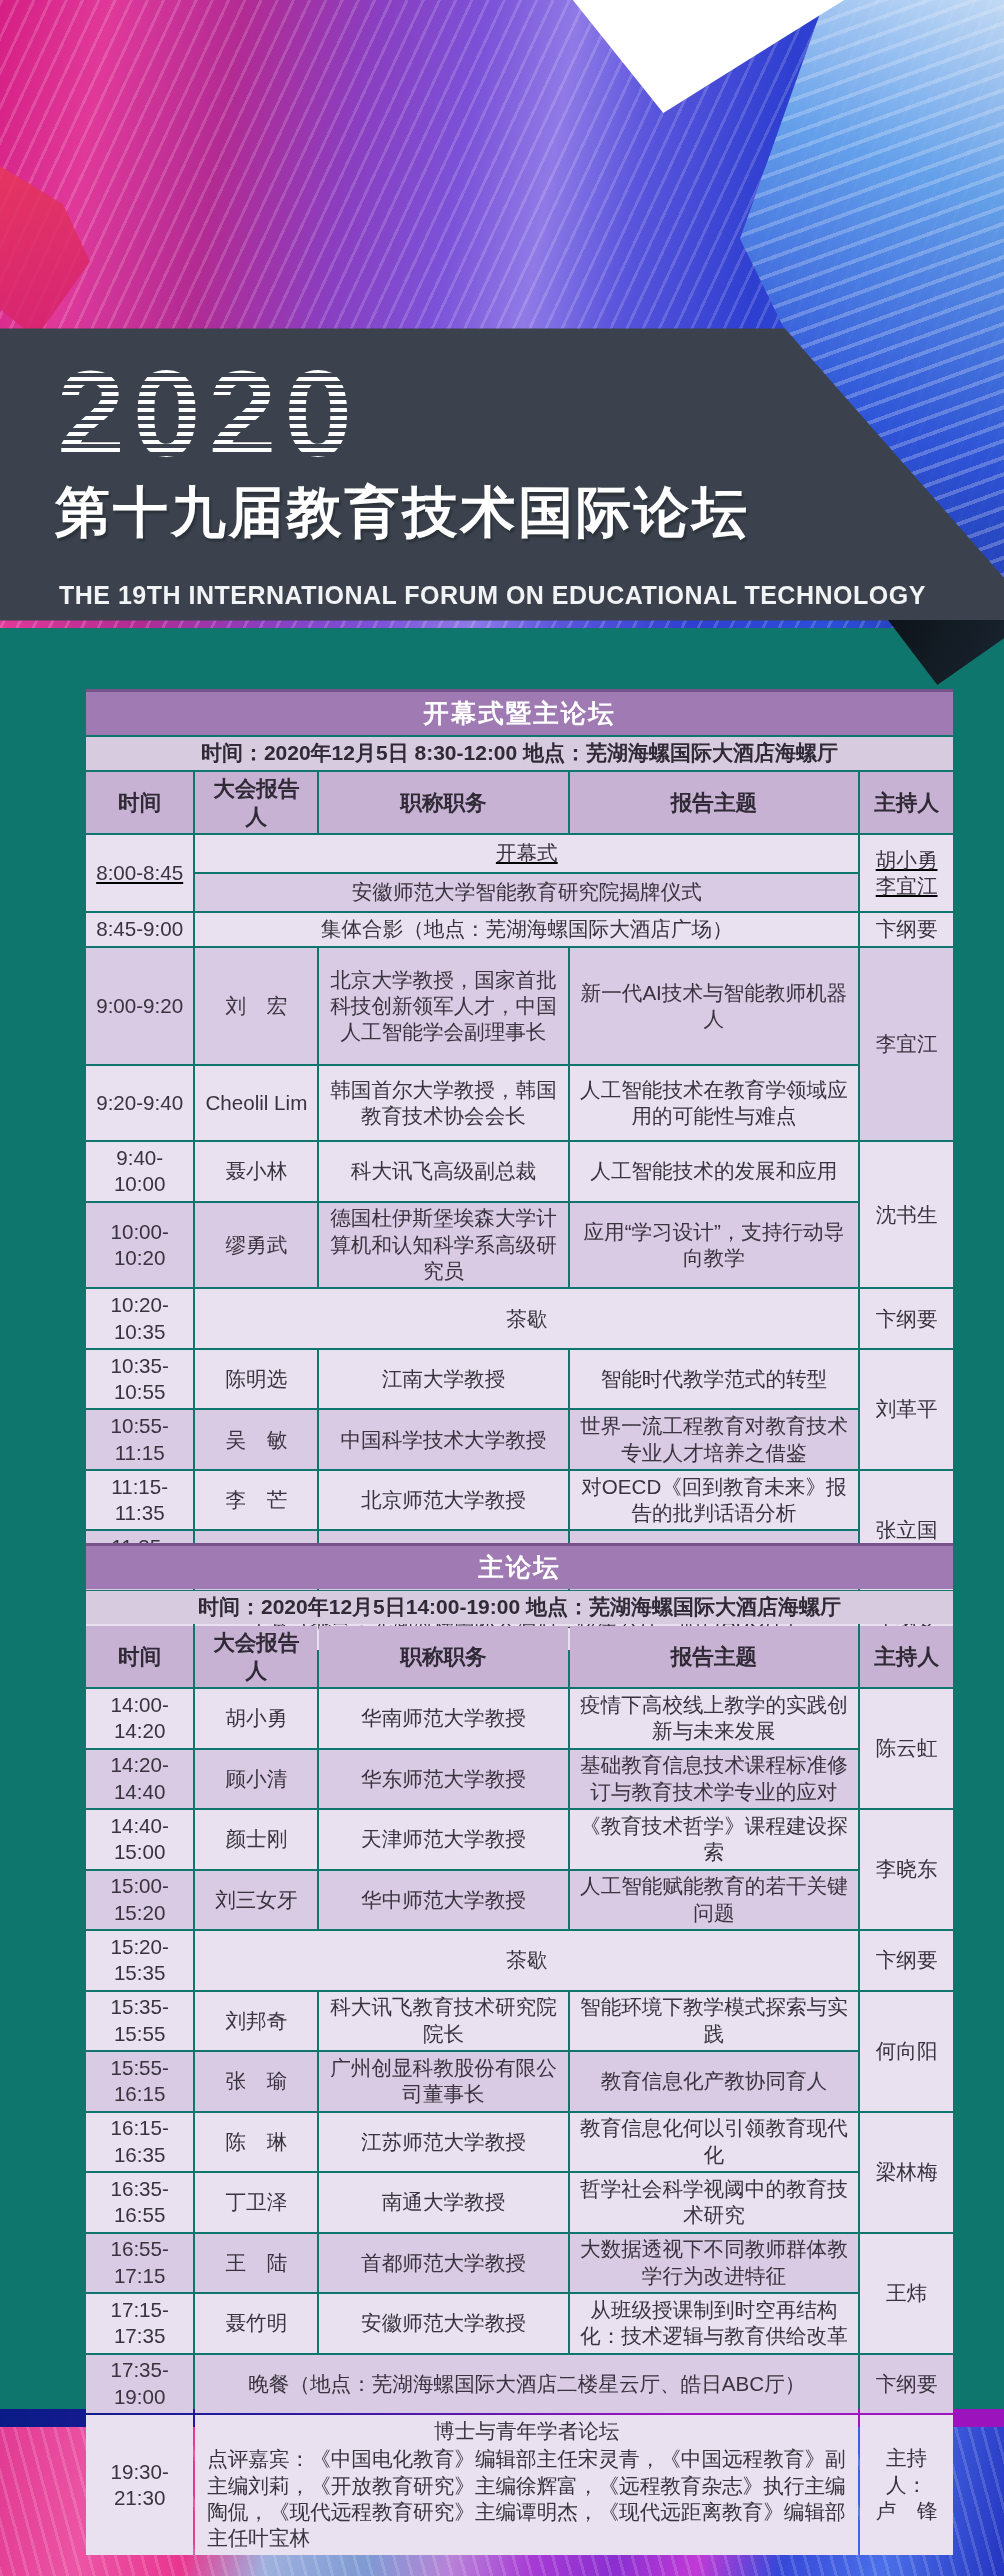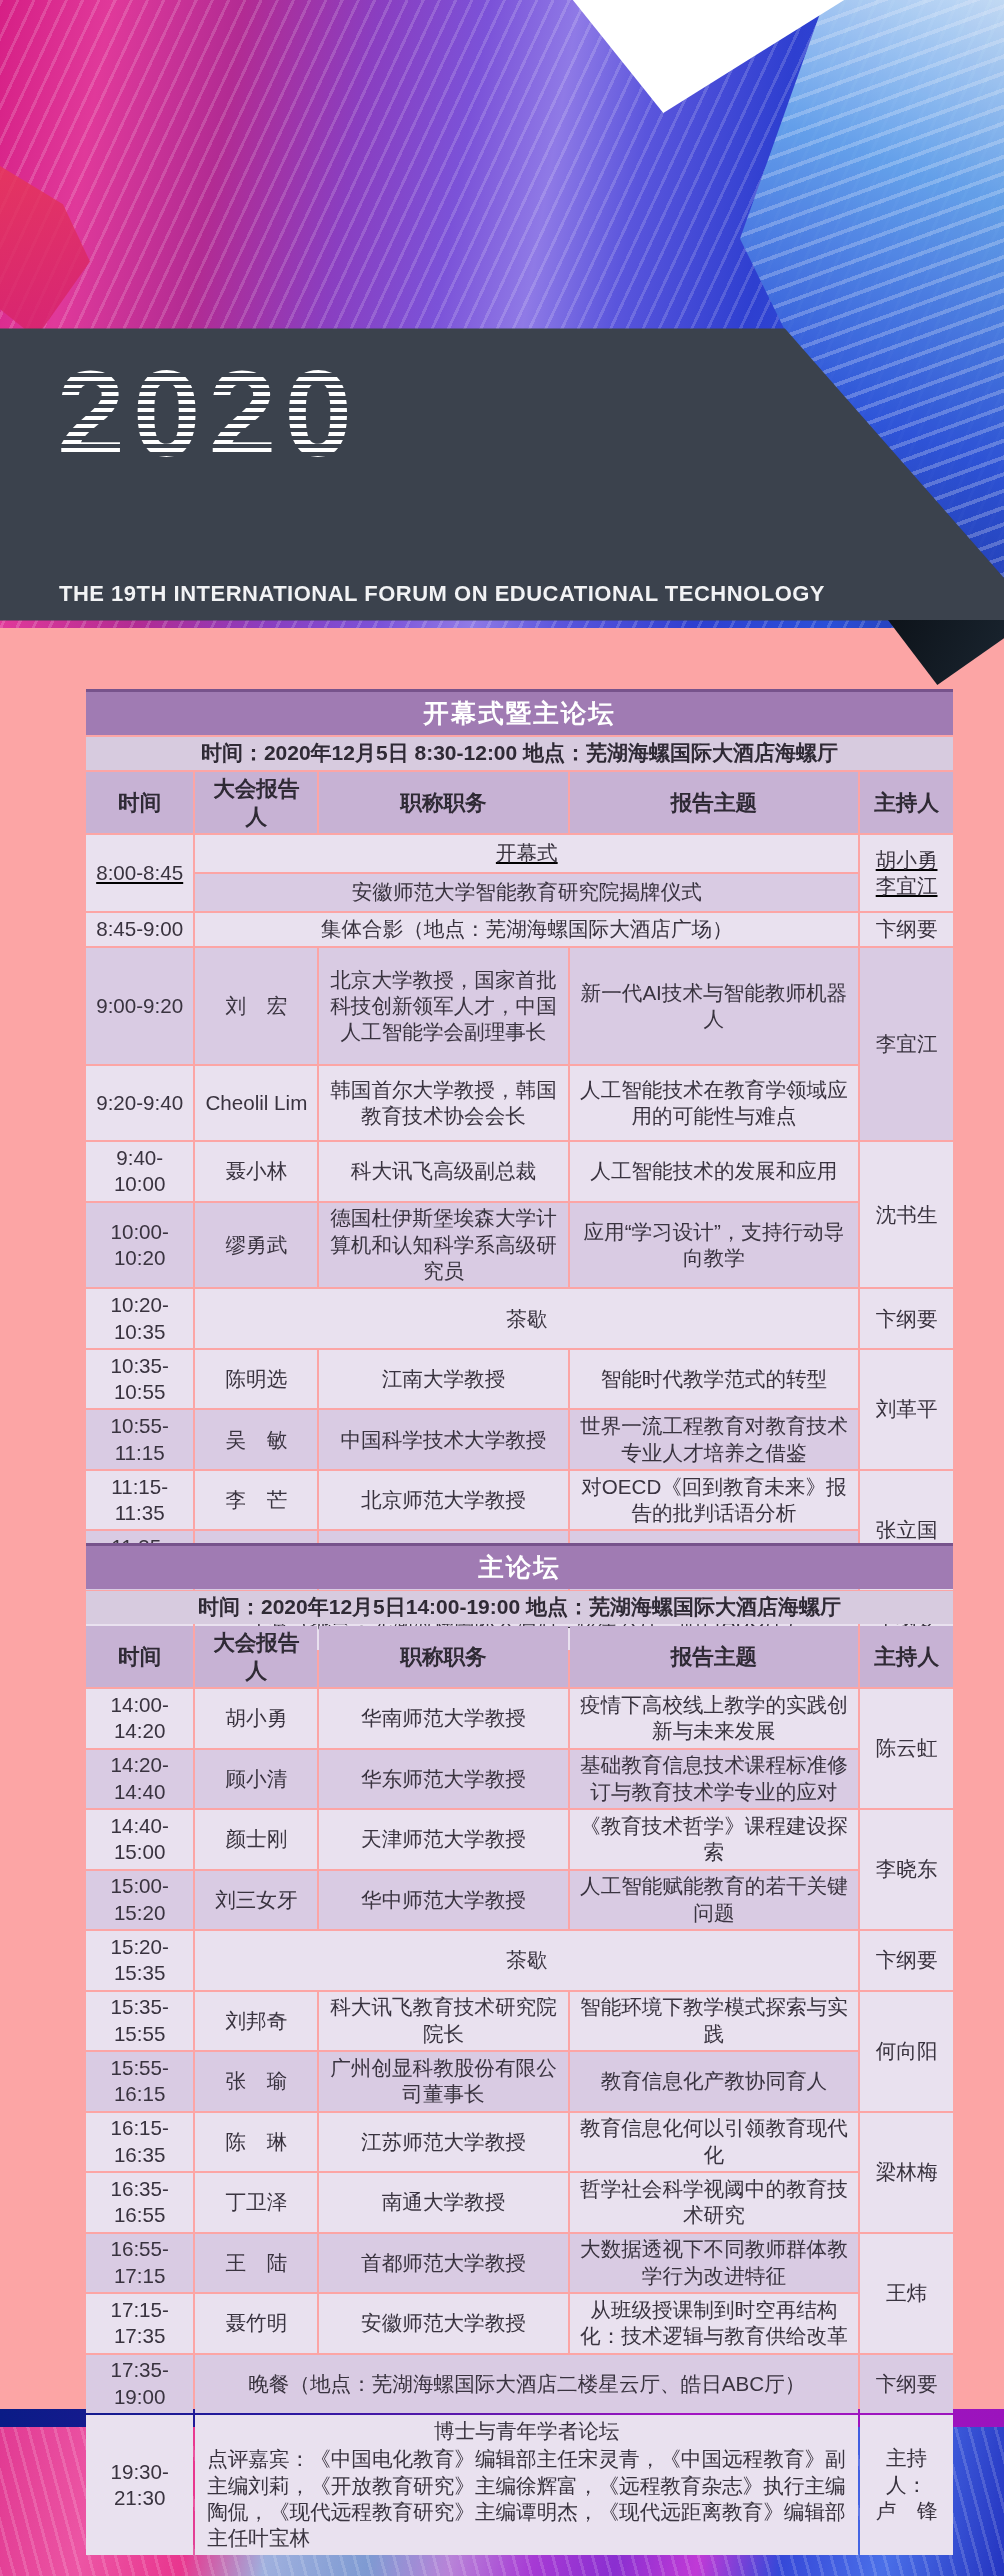--- a/index.html
+++ b/index.html
@@ -1,16 +1,16 @@
 <!DOCTYPE html>
 <html><head>
 <meta charset="utf-8">
 <style>
   html,body{margin:0;padding:0;background:#ffffff;}
-  .page{position:relative;width:1005px;height:2576px;overflow:hidden;background:#fca5a5;
+  .page{position:relative;width:1005px;height:2576px;overflow:hidden;background:#0f766e;
         font-family:"Liberation Sans","DejaVu Sans",sans-serif;}
 
   
   .art-top{position:absolute;top:0;left:0;width:1005px;height:628px;
     background:linear-gradient(100deg,#d61f85 0%,#e0399a 10%,#b22b93 22%,#8a3ec0 34%,
       #7b52d8 44%,#8f7ae6 52%,#5a55dc 60%,#2e3fd0 72%,#2b4fd8 84%,#1f2f98 100%);}
   .art-top::before{content:"";position:absolute;inset:0;
     background:repeating-linear-gradient(115deg,rgba(255,255,255,.16) 0 2.9px,rgba(255,255,255,0) 2.9px 14.7px);}
   .art-sky{position:absolute;right:0;top:0;width:265px;height:628px;
     background:linear-gradient(200deg,#cfe6f8 0%,#6aa8ec 28%,#2f55d8 65%,#1c2f9a 100%);
@@ -25,21 +25,21 @@
 
   
   .banner{position:absolute;top:0;left:0;width:1005px;height:628px;background:#3b424d;
     clip-path:polygon(0 52.3%,78.1% 52.3%,100% 92.2%,100% 98.8%,0 98.8%);z-index:2;}
   .banner-year{position:absolute;left:57px;top:353px;font-size:122px;line-height:1;
     font-weight:800;letter-spacing:7.9px;color:#ffffff;
     background-image:repeating-linear-gradient(180deg,#ffffff 0 3.9px,rgba(255,255,255,0) 3.9px 7.9px);
     -webkit-background-clip:text;background-clip:text;-webkit-text-fill-color:transparent;}
   .banner-title-cn{position:absolute;left:55px;top:481px;font-size:55px;line-height:1.15;
     font-weight:bold;color:#ffffff;letter-spacing:2.9px;text-shadow:2px 2.9px 2px rgba(0,0,0,.25);}
-  .banner-title-en{position:absolute;left:59px;top:581px;font-size:22px;font-weight:600;
+  .banner-title-en{position:absolute;left:59px;top:581px;font-size:25px;font-weight:600;
     color:#f2f3f5;letter-spacing:0.5px;}
   .black-wedge{position:absolute;left:864px;top:620px;width:141px;height:65px;z-index:3;
     background:linear-gradient(115deg,#0b1016,#1a2530);
     clip-path:polygon(17% 0,100% 0,100% 27%,52% 100%);}
 
   
   .agenda{position:absolute;left:84px;width:871px;z-index:4;}
   .agenda-1{top:687px;}
   .agenda-2{top:1541px;}
   table{width:100%;border-collapse:separate;border-spacing:2.9px;table-layout:fixed;}
@@ -70,20 +70,21 @@
 <div class="page">
 
   <div class="art-top">
     <div class="art-red"></div>
     <div class="art-sky"></div>
     <div class="art-white-wedge"></div>
   </div>
 
   <div class="banner">
     <div class="banner-year">2020</div>
+    <div class="banner-title-cn">第十九届教育技术国际论坛</div>
     <div class="banner-title-en">THE 19TH INTERNATIONAL FORUM ON EDUCATIONAL TECHNOLOGY</div>
   </div>
   <div class="black-wedge"></div>
 
   <section class="agenda agenda-1">
     <table>
       <colgroup>
         <col style="width:12.5%">
           <col style="width:14.2%">
           <col style="width:28.9%">

